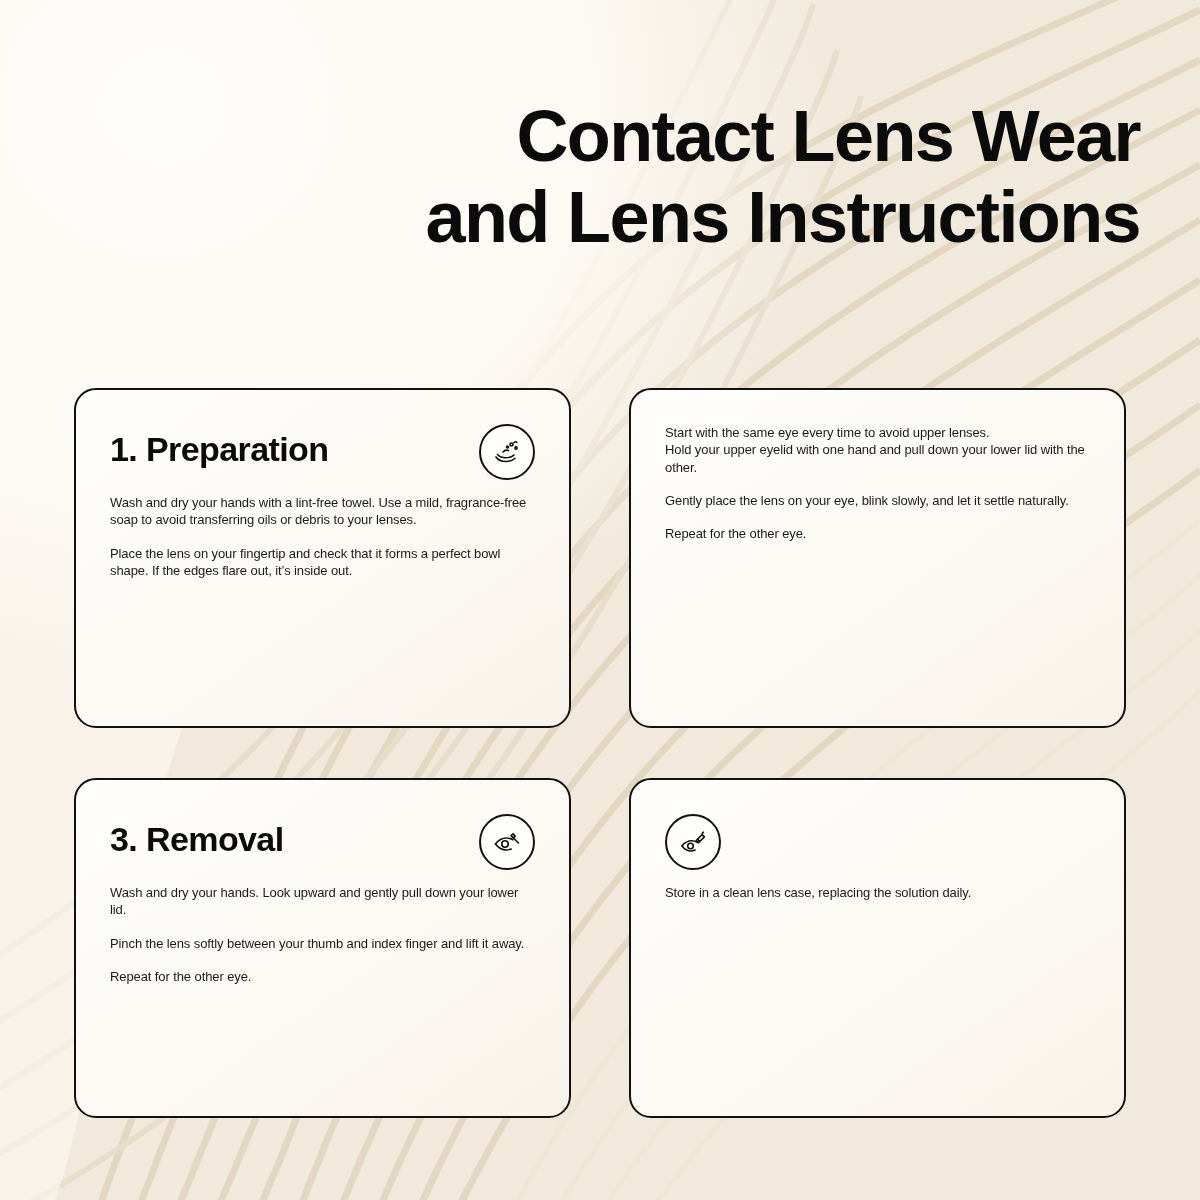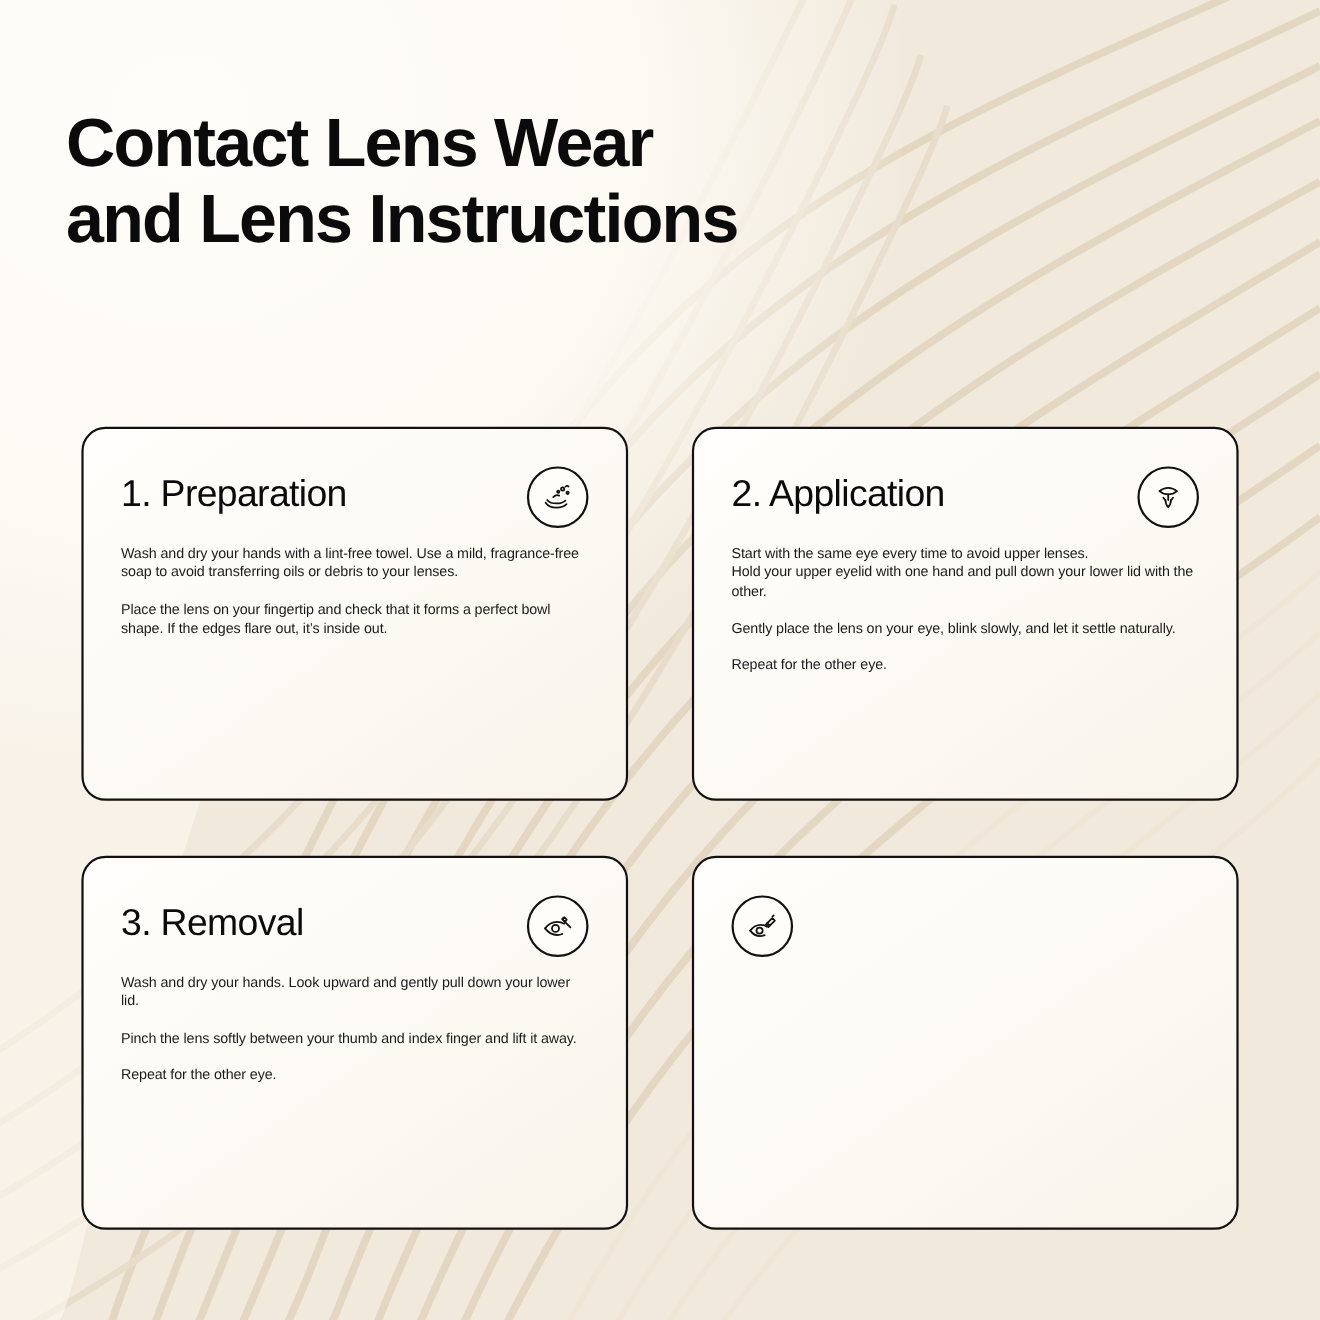--- a/index.html
+++ b/index.html
@@ -39,22 +39,22 @@
     position: relative;
     z-index: 2;
     width: 1200px;
     height: 1200px;
   }
   .title {
     position: absolute;
     top: 96px;
     left: 60px;
     width: 1080px;
-    text-align: left;
-    font-size: 62px;
+    text-align: right;
+    font-size: 72px;
     line-height: 1.12;
     font-weight: 700;
     letter-spacing: -1.6px;
     color: #0b0b0b;
   }
   .cards {
     position: absolute;
     top: 388px;
     left: 74px;
     width: 1052px;
@@ -72,21 +72,21 @@
     padding: 34px 34px 20px 34px;
   }
   .card-head {
     display: flex;
     align-items: flex-start;
     justify-content: space-between;
     margin-bottom: 14px;
   }
   .card-title {
     font-size: 34px;
-    font-weight: 400;
+    font-weight: 700;
     letter-spacing: -0.6px;
     color: #0b0b0b;
     padding-top: 6px;
   }
   .icon-circle {
     flex: 0 0 auto;
     width: 56px;
     height: 56px;
     border: 2px solid #111;
     border-radius: 50%;
@@ -166,31 +166,20 @@
             </svg>
           </div>
         </div>
         <div class="card-body">
           <p>Wash and dry your hands with a lint-free towel. Use a mild, fragrance-free soap to avoid transferring oils or debris to your lenses.</p>
           <p>Place the lens on your fingertip and check that it forms a perfect bowl shape. If the edges flare out, it’s inside out.</p>
         </div>
       </div>
 
       <div class="card">
-        <div class="card-head">
-          <div class="card-title">2. Application</div>
-          <div class="icon-circle">
-            <svg width="34" height="34" viewBox="0 0 34 34" fill="none" stroke="#111" stroke-width="1.6" stroke-linecap="round" stroke-linejoin="round">
-              <path d="M9 11.5c2.4-2 5.2-3 8-3s5.6 1 8 3c-2.4 2-5.2 3-8 3s-5.6-1-8-3z"></path>
-              <path d="M17 14.5v5"></path>
-              <path d="M14.5 19.5c0 2.6 1 5 2.5 6.5 1.5-1.5 2.5-3.9 2.5-6.5"></path>
-              <path d="M12.6 17.5l1.6 2M21.4 17.5l-1.6 2"></path>
-            </svg>
-          </div>
-        </div>
         <div class="card-body">
           <p class="joined">Start with the same eye every time to avoid upper lenses.</p>
           <p>Hold your upper eyelid with one hand and pull down your lower lid with the other.</p>
           <p>Gently place the lens on your eye, blink slowly, and let it settle naturally.</p>
           <p>Repeat for the other eye.</p>
         </div>
       </div>
 
       <div class="card">
         <div class="card-head">
@@ -219,18 +208,19 @@
               <path d="M6 21c2.6-3.4 6-5.2 9.6-5.2 2 0 3.9.5 5.6 1.6"></path>
               <path d="M6 21c2.4 3.2 5.6 5 9 5 1.4 0 2.8-.3 4.1-.9"></path>
               <circle cx="14.5" cy="21" r="2.8"></circle>
               <path d="M21.5 14.2l4.6-4.6 2.3 2.3-4.6 4.6z"></path>
               <path d="M20.2 15.5l1.3-1.3 2.3 2.3-1.3 1.3z"></path>
               <path d="M26.2 8.4l1.2-1.2"></path>
             </svg>
           </div>
         </div>
         <div class="card-body">
+          <p>Store in a clean lens case, replacing the solution daily.</p>
         </div>
       </div>
 
     </div>
   </div>
 </div>
 
 </body></html>

